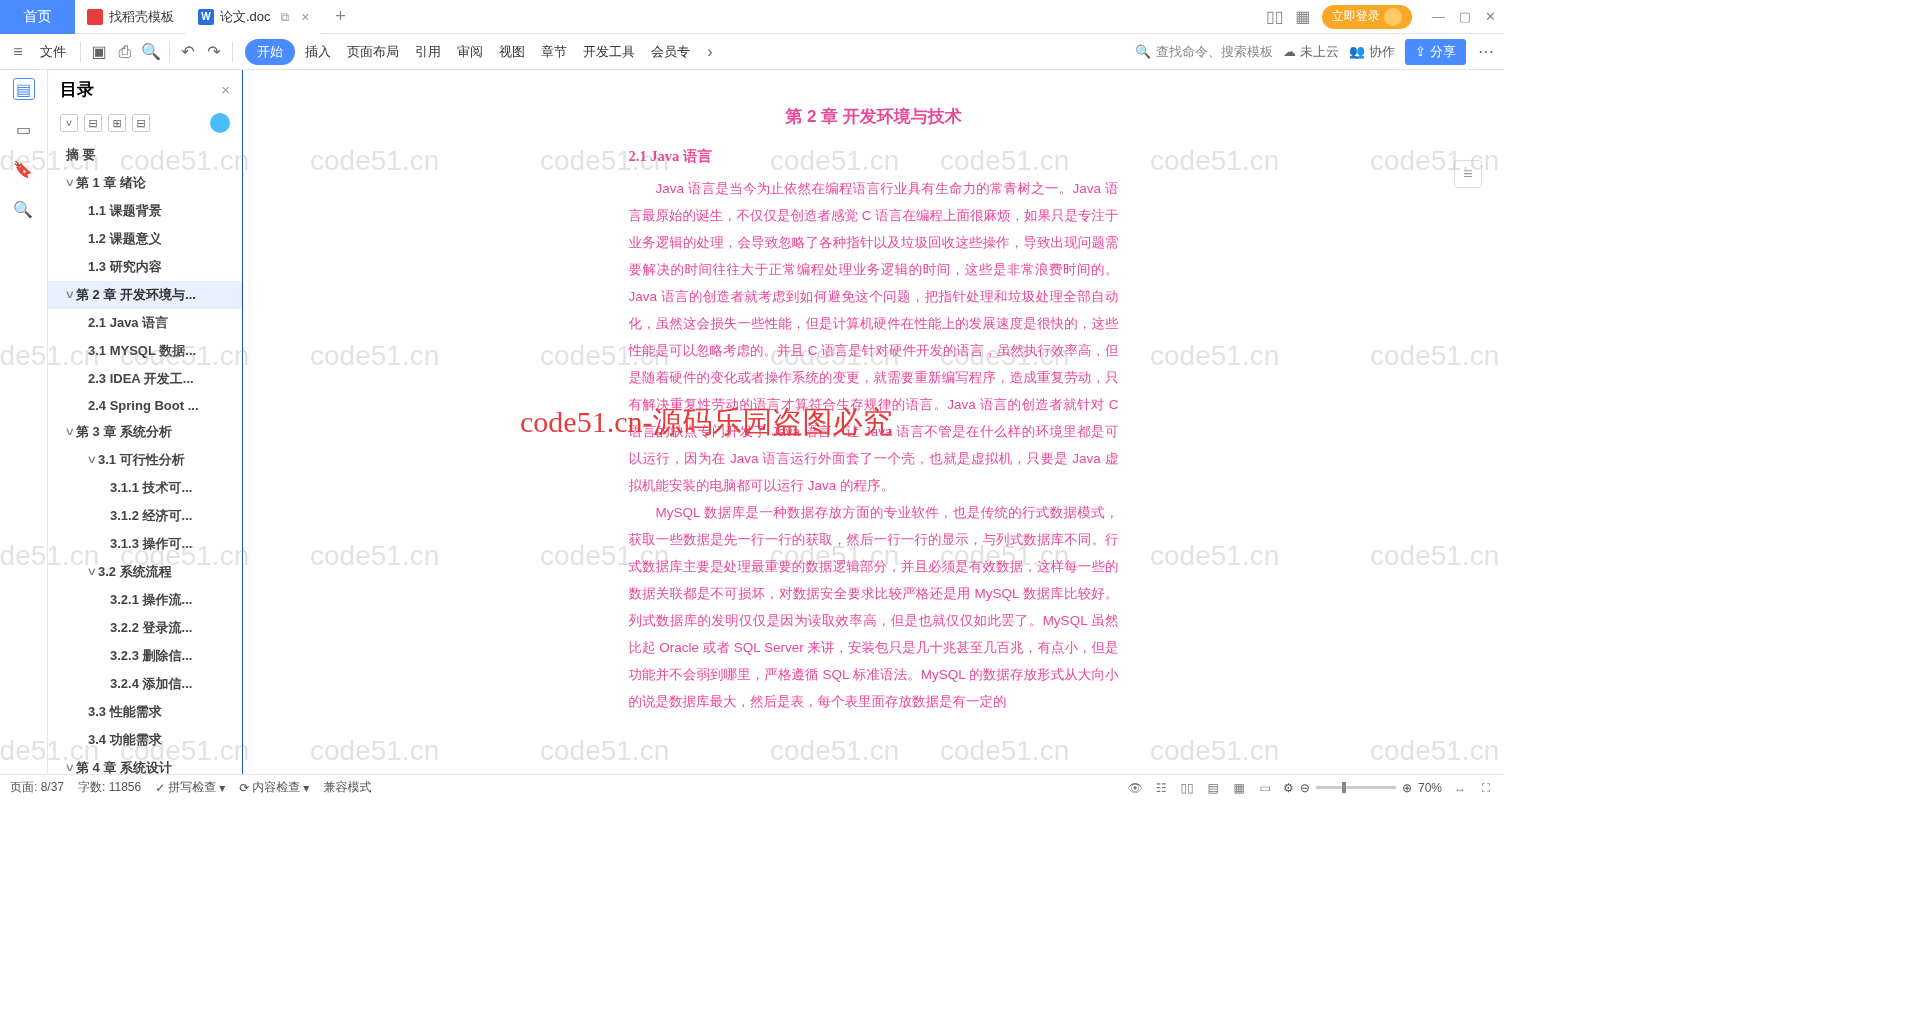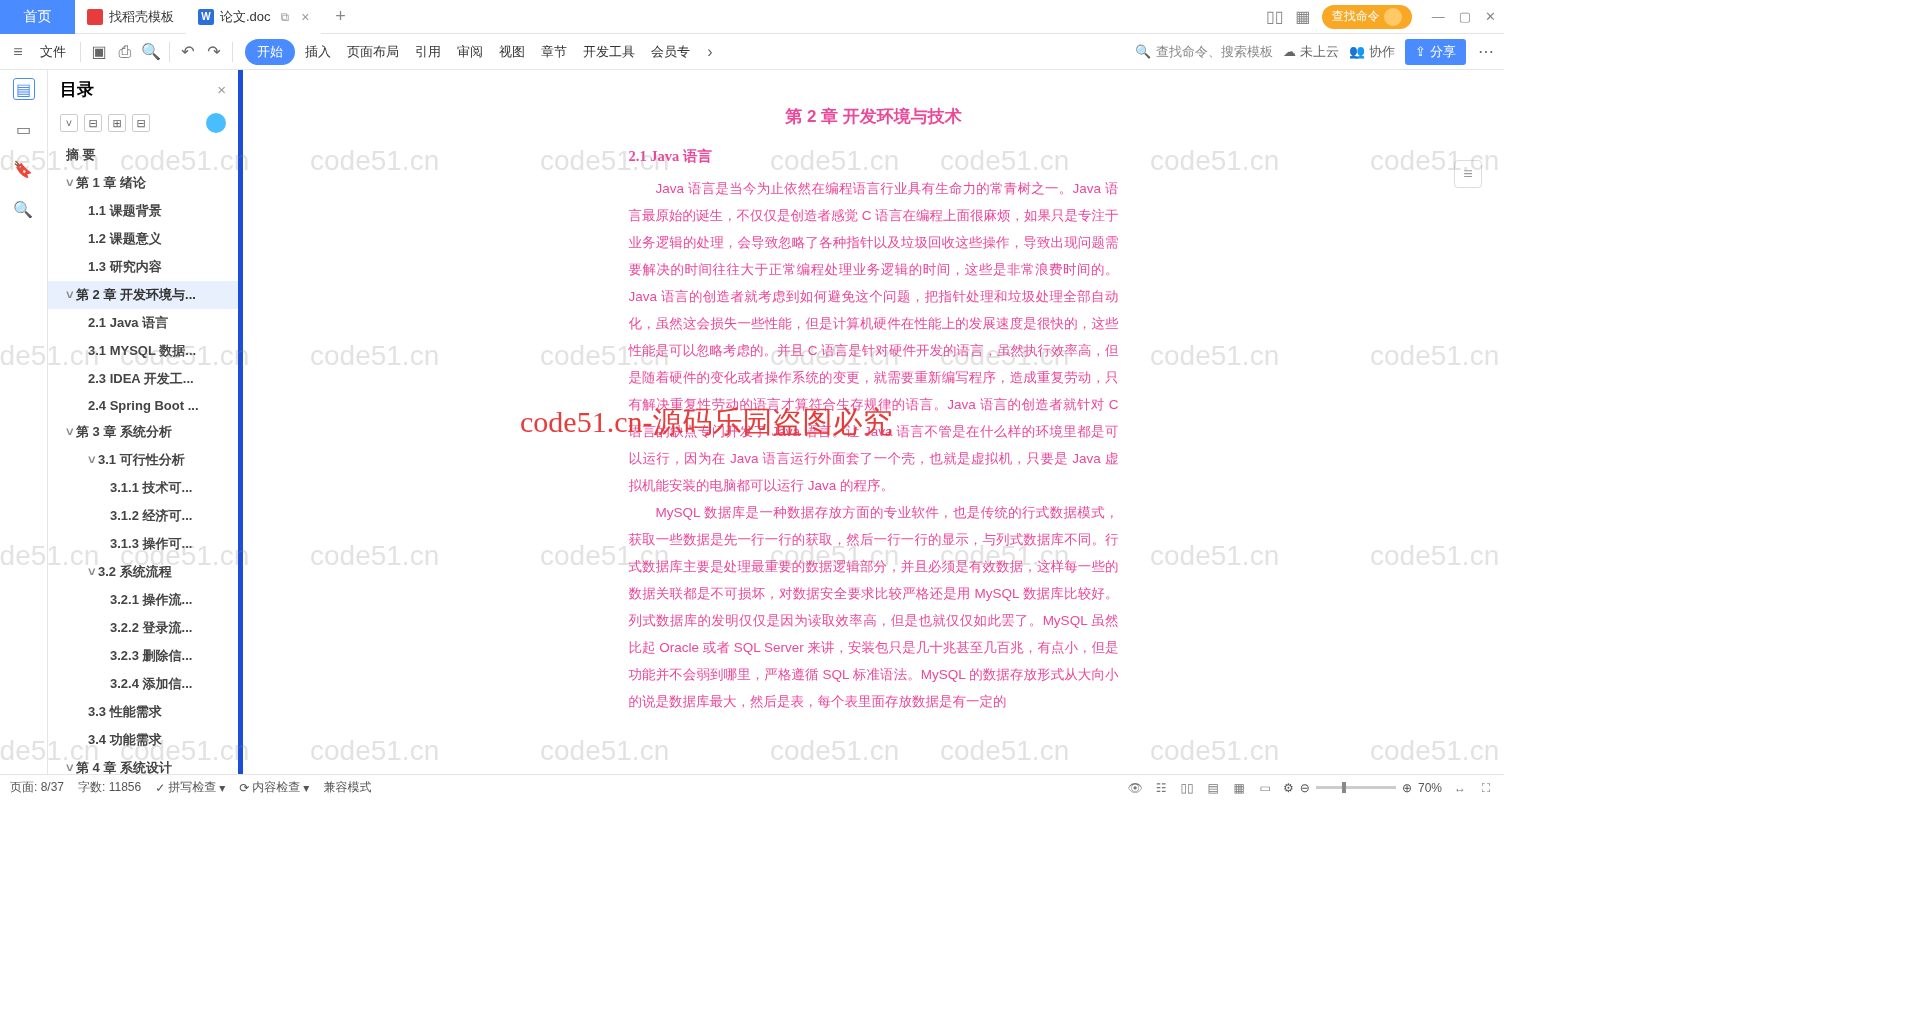--- a/index.html
+++ b/index.html
@@ -30,21 +30,21 @@
 .ribbon-right { margin-left: auto; display: flex; align-items: center; gap: 10px; }
 .search-box { display: flex; align-items: center; color: #888; font-size: 13px; gap: 4px; }
 .cloud-item { display: flex; align-items: center; gap: 4px; color: #666; font-size: 13px; }
 .share-btn { background: #4a8bff; color: #fff; padding: 4px 10px; border-radius: 3px; font-size: 13px; display: flex; align-items: center; gap: 4px; }
 
 .main { display: flex; height: calc(100% - 34px - 36px - 26px); }
 .leftbar { width: 48px; border-right: 1px solid #e5e5e5; display: flex; flex-direction: column; align-items: center; padding-top: 8px; gap: 18px; }
 .leftbar-icon { width: 22px; height: 22px; color: #666; display:flex; align-items:center; justify-content:center; border: 1px solid transparent; }
 .leftbar-icon.active { color: #4a8bff; border: 1px solid #4a8bff; border-radius: 3px; }
 
-.outline { width: 195px; border-right: 5px solid #1d4ed8; display: flex; flex-direction: column; }
+.outline { width: 195px; border-right: 1px solid #1d4ed8; display: flex; flex-direction: column; }
 .outline-header { display: flex; align-items: center; padding: 8px 12px; }
 .outline-title { font-size: 17px; font-weight: bold; }
 .outline-close { margin-left: auto; color: #999; font-size: 15px; }
 .outline-tools { display: flex; gap: 6px; padding: 4px 12px 8px; align-items: center; }
 .ot-btn { width: 18px; height: 18px; border: 1px solid #ccc; border-radius: 2px; display: flex; align-items: center; justify-content: center; font-size: 11px; color: #666; }
 .ot-badge { width: 20px; height: 20px; background: #4abdff; border-radius: 50%; margin-left: auto; }
 .outline-list { flex: 1; overflow-y: auto; font-size: 13px; color: #444; }
 .ol-item { padding: 5px 4px 5px 32px; cursor: pointer; white-space: nowrap; overflow: hidden; text-overflow: ellipsis; font-weight: bold; }
 .ol-item.l1 { padding-left: 18px; }
 .ol-item.l2 { padding-left: 40px; }
@@ -86,21 +86,21 @@
     <span class="tab-icon blue">W</span>
     <span>论文.doc</span>
     <span class="tab-float">⧉</span>
     <span class="tab-close">×</span>
   </div>
   <div class="tab-add">+</div>
   <div class="title-right">
     <div class="title-right-icon">▯▯</div>
     <div class="title-right-icon">▦</div>
     <div class="login-btn">
-      <span>查找命令</span>
+      <span>立即登录</span>
       <span class="login-avatar"></span>
     </div>
     <div class="win-btns">
       <span>—</span>
       <span>▢</span>
       <span>✕</span>
     </div>
   </div>
 </div>
 

